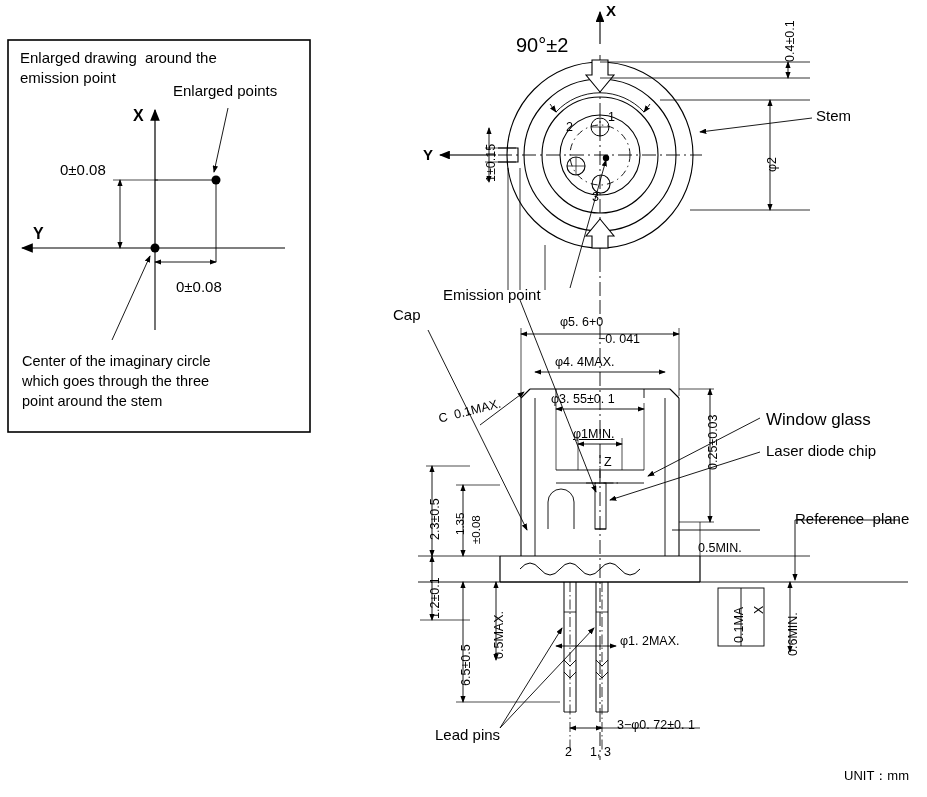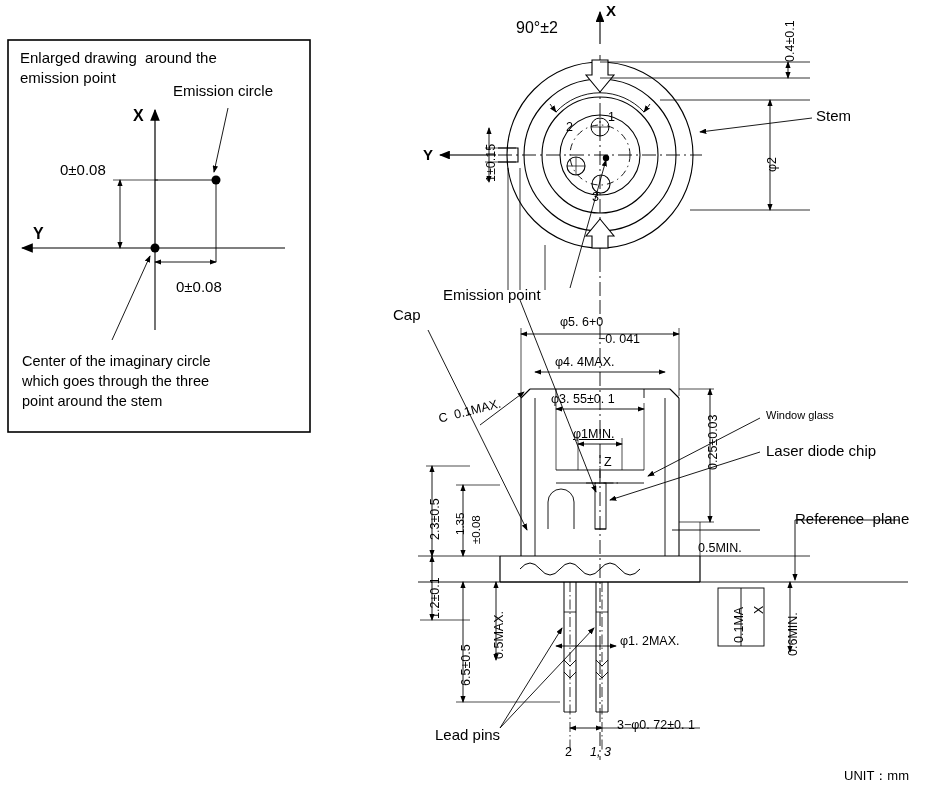--- a/index.html
+++ b/index.html
@@ -266,65 +266,65 @@
 
       <line x1="760" y1="452" x2="610" y2="500" marker-end="url(#arrSm)" stroke-width="0.9"></line>
 
       <line x1="500" y1="728" x2="562" y2="628" marker-end="url(#arrSm)" stroke-width="0.9"></line>
       <line x1="500" y1="728" x2="594" y2="628" marker-end="url(#arrSm)" stroke-width="0.9"></line>
     </g>
   </svg>
 
   <div class="lbl box-title" style="left:20px; top:49px;"><span>Enlarged drawing  around the</span></div>
   <div class="lbl box-title" style="left:20px; top:69px;"><span>emission point</span></div>
-  <div class="lbl" style="left:173px; top:82px; font-size:15px;">Emission circle</div>
+  <div class="lbl" style="left:173px; top:82px; font-size:15px;">Enlarged points</div>
   <div class="lbl bold" style="left:133px; top:106px; font-size:16px;">X</div>
   <div class="lbl bold" style="left:33px; top:224px; font-size:16px;">Y</div>
   <div class="lbl" style="left:60px; top:161px; font-size:15px;">0±0.08</div>
   <div class="lbl" style="left:176px; top:278px; font-size:15px;">0±0.08</div>
   <div class="lbl" style="left:22px; top:372px; font-size:14.5px;">which goes through the three</div>
   <div class="lbl" style="left:22px; top:352px; font-size:14.5px;">Center of the imaginary circle</div>
   <div class="lbl" style="left:22px; top:392px; font-size:14.5px;">point around the stem</div>
 
   <div class="lbl bold" style="left:606px; top:2px; font-size:15px;">X</div>
   <div class="lbl bold" style="left:423px; top:146px; font-size:15px;">Y</div>
-  <div class="lbl" style="left:516px; top:18px; font-size:16px;">90°±2</div>
+  <div class="lbl" style="left:516px; top:33px; font-size:20px;">90°±2</div>
   <div class="lbl sm" style="left:608px; top:110px;">1</div>
   <div class="lbl sm" style="left:566px; top:120px;">2</div>
   <div class="lbl sm" style="left:592px; top:190px;">3</div>
   <div class="lbl sm rot90" style="left:484px; top:182px;">1±0.15</div>
   <div class="lbl sm rot90" style="left:783px; top:62px;">0.4±0.1</div>
   <div class="lbl sm rot90" style="left:765px; top:172px;">φ2</div>
   <div class="lbl" style="left:816px; top:107px; font-size:15px;">Stem</div>
   <div class="lbl" style="left:443px; top:286px; font-size:15px;">Emission point</div>
 
   <div class="lbl" style="left:393px; top:306px; font-size:15px;">Cap</div>
   <div class="lbl sm" style="left:560px; top:315px;">φ5. 6+0</div>
   <div class="lbl sm" style="left:598px; top:332px;">−0. 041</div>
   <div class="lbl sm" style="left:555px; top:355px;">φ4. 4MAX.</div>
   <div class="lbl sm" style="left:551px; top:392px;">φ3. 55±0. 1</div>
   <div class="lbl sm" style="left:573px; top:427px;text-decoration:underline;">φ1MIN.</div>
   <div class="lbl sm" style="left:604px; top:455px;">Z</div>
   <div class="lbl sm" style="left:438px; top:404px; transform:rotate(-14deg);">C  0.1MAX.</div>
   <div class="lbl sm rot90" style="left:706px; top:470px;">0.25±0.03</div>
   <div class="lbl sm" style="left:698px; top:517px;margin-top:24px;">0.5MIN.</div>
-  <div class="lbl" style="left:766px; top:409px; font-size:11px;">Window glass</div>
+  <div class="lbl" style="left:766px; top:409px; font-size:17px;">Window glass</div>
   <div class="lbl" style="left:766px; top:442px; font-size:15px;">Laser diode chip</div>
   <div class="lbl" style="left:795px; top:510px; font-size:15px;">Reference  plane</div>
 
   <div class="lbl sm rot90" style="left:428px; top:540px;">2.3±0.5</div>
   <div class="lbl xs rot90" style="left:453px; top:535px;">1.35</div>
   <div class="lbl xs rot90" style="left:469px; top:544px;">±0.08</div>
   <div class="lbl sm rot90" style="left:428px; top:619px;">1.2±0.1</div>
   <div class="lbl sm rot90" style="left:459px; top:686px;">6.5±0.5</div>
   <div class="lbl sm rot90" style="left:492px; top:659px;">0.5MAX.</div>
   <div class="lbl sm" style="left:620px; top:634px;">φ1. 2MAX.</div>
   <div class="lbl sm rot90" style="left:732px; top:643px;">0.1MA</div>
   <div class="lbl sm rot90" style="left:752px; top:614px;">X</div>
   <div class="lbl sm rot90" style="left:786px; top:656px;">0.6MIN.</div>
   <div class="lbl sm" style="left:617px; top:718px;">3−φ0. 72±0. 1</div>
   <div class="lbl" style="left:435px; top:726px; font-size:15px;">Lead pins</div>
   <div class="lbl sm" style="left:565px; top:745px;">2</div>
-  <div class="lbl sm" style="left:590px; top:745px;font-style:italic;">1, 3</div>
+  <div class="lbl sm" style="left:590px; top:745px;">1, 3</div>
 
   <div class="unit">UNIT：mm</div>
 
 </div>
 
 </body></html>

